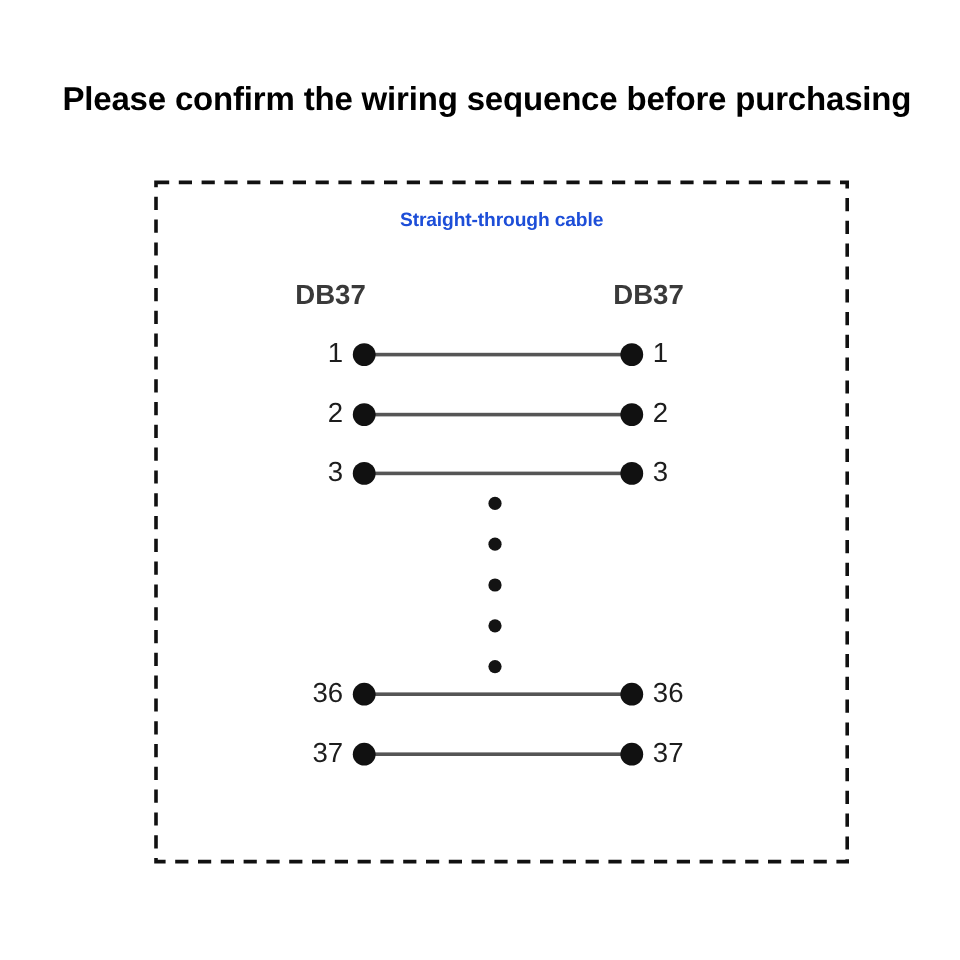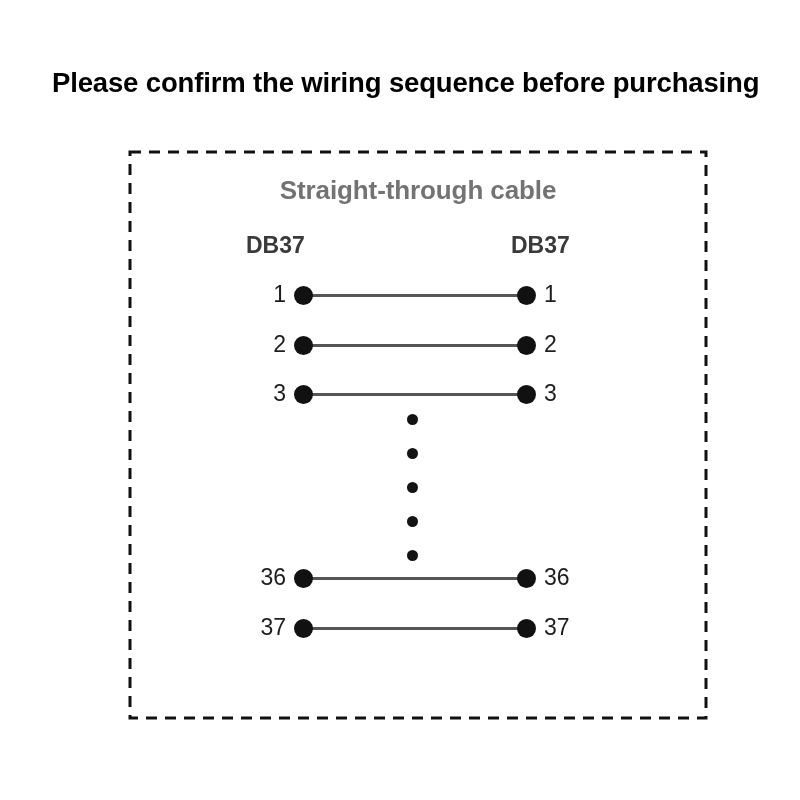--- a/index.html
+++ b/index.html
@@ -60,24 +60,24 @@
     pointer-events: none;
   }
 
   
   .panel-title {
     position: absolute;
     left: 0;
     top: 23px;
     width: 576px;
     text-align: center;
-    font-size: 26px;
+    font-size: 16px;
     font-weight: bold;
     letter-spacing: -0.1px;
-    color: #737373;
+    color: #1d4ed8;
     white-space: nowrap;
   }
 
   
   .conn-label {
     position: absolute;
     top: 80px;
     font-size: 23px;
     font-weight: bold;
     color: #3a3a3a;

